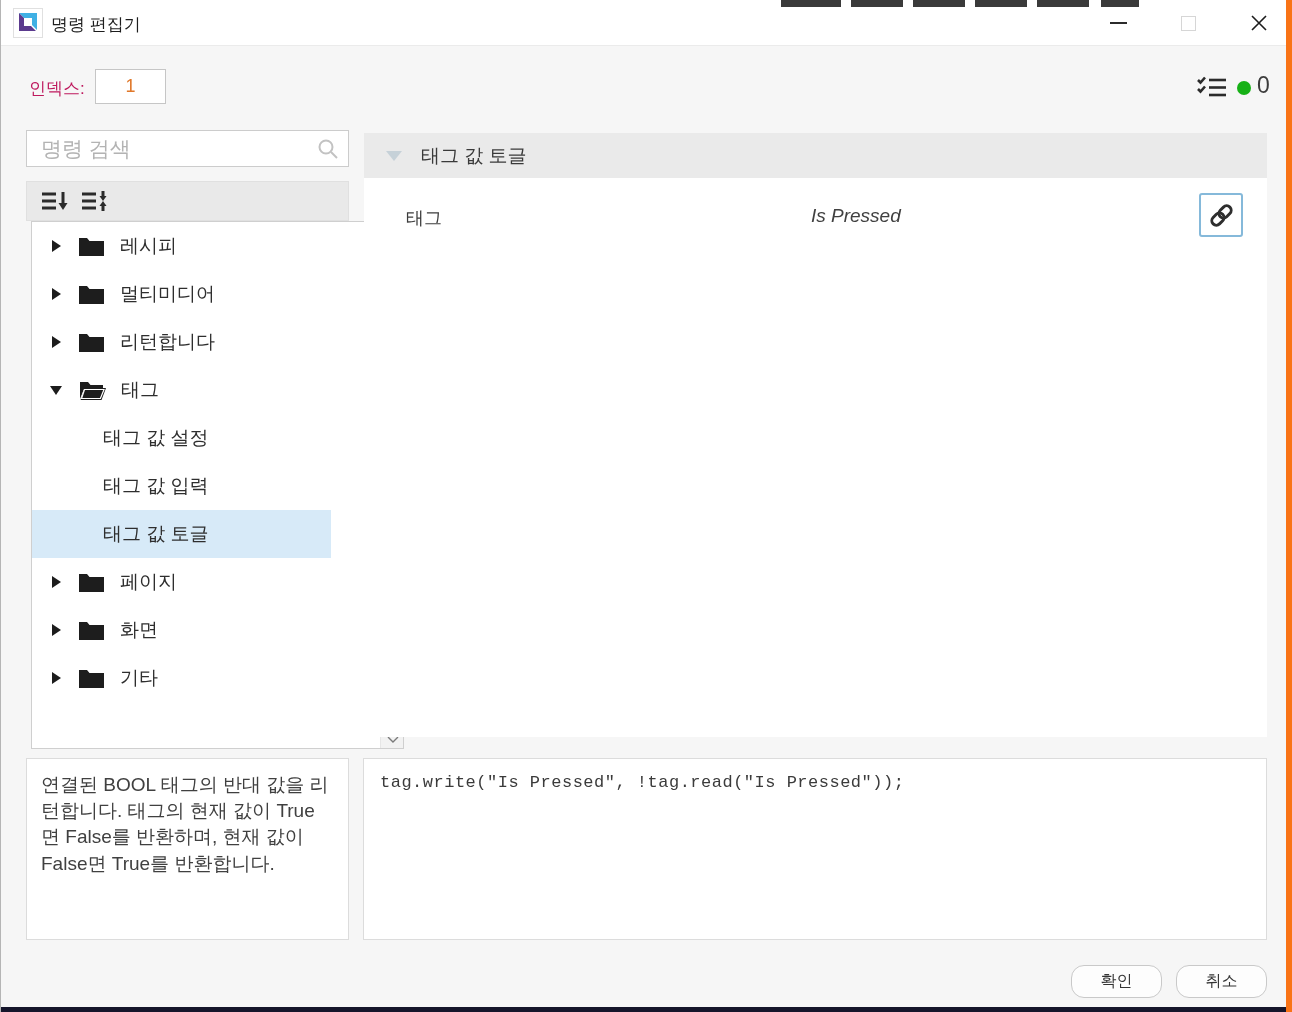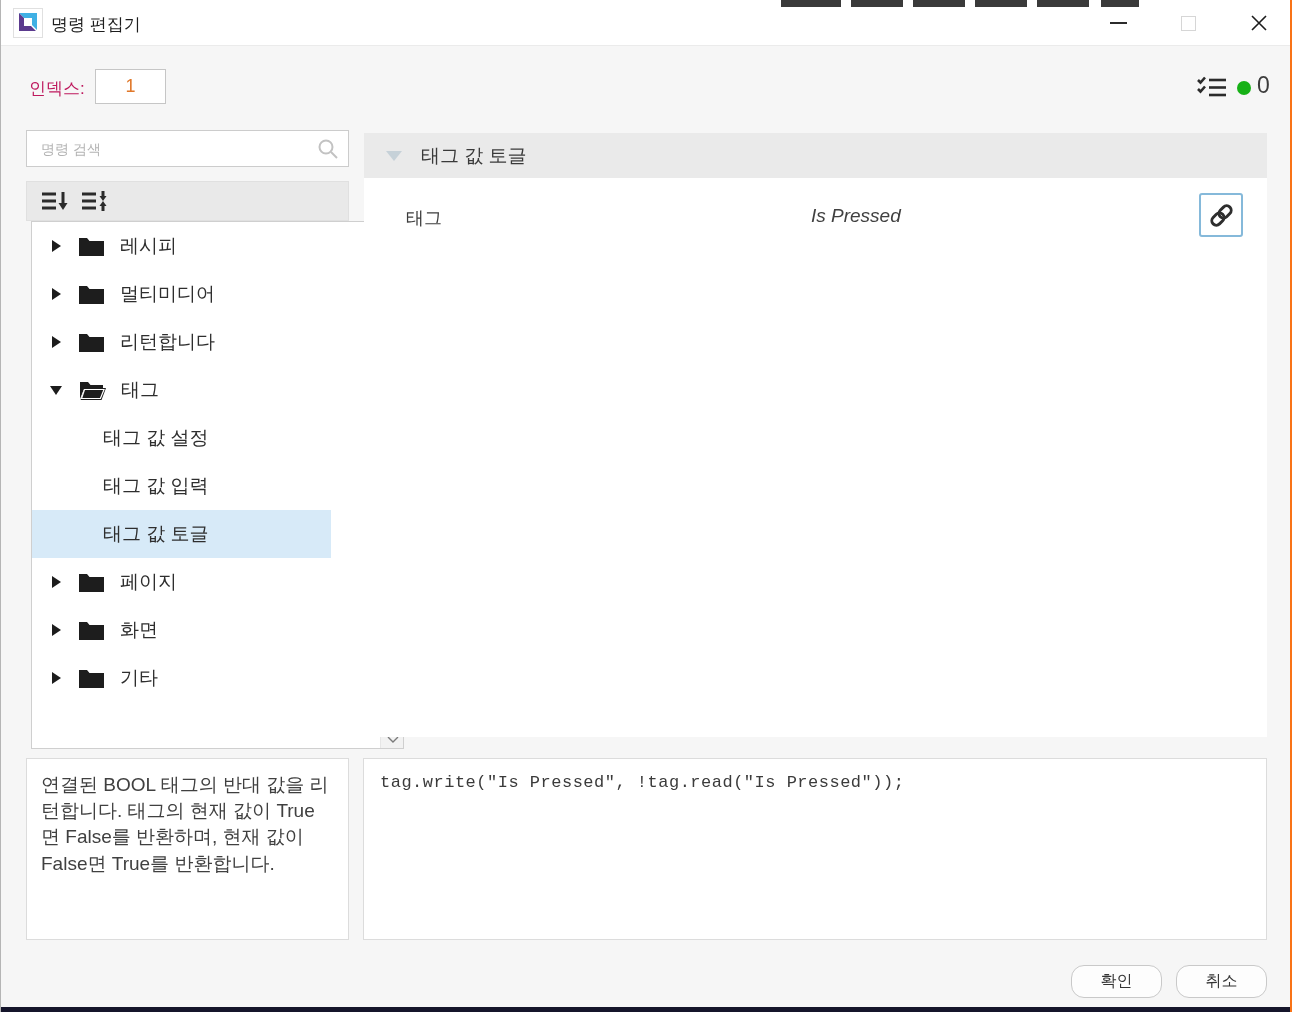--- a/index.html
+++ b/index.html
@@ -1,21 +1,21 @@
 <!DOCTYPE html>
 <html><head>
 <meta charset="utf-8">
 <style>
   * { margin:0; padding:0; box-sizing:border-box; }
   html,body { background:#d9d9d9; }
   body { font-family:"Liberation Sans", sans-serif; }
   .window {
     position:relative; width:1292px; height:1012px;
     background:#f6f6f6; overflow:hidden;
-    border-left:1px solid #b5b5b5; border-right:2px solid #f97316;
+    border-left:1px solid #b5b5b5; border-right:6px solid #f97316;
   }
   
   .artifact { position:absolute; top:0; height:7px; background:#3a3a3a; z-index:5; }
 
   
   .titlebar {
     position:absolute; left:0; top:0; width:100%; height:46px;
     background:#ffffff; border-bottom:1px solid #ebebeb;
   }
   .app-icon { position:absolute; left:12px; top:8px; width:30px; height:30px;
@@ -38,21 +38,21 @@
   .green-dot { position:absolute; left:1236px; top:81px; width:14px; height:14px; border-radius:50%; }
   .count-text { position:absolute; left:1256px; top:72px; font-size:23px; color:#3c3c3c; }
 
   
   .search-box {
     position:absolute; left:25px; top:130px; width:323px; height:37px;
     background:#fff; border:1px solid #cccccc;
   }
   .search-box input {
     position:absolute; left:0; top:0; width:100%; height:100%;
-    border:none; outline:none; padding:0 40px 0 14px; font-size:14px; color:#333;
+    border:none; outline:none; padding:0 40px 0 14px; font-size:21px; color:#333;
     font-family:"Liberation Sans", sans-serif; background:transparent;
   }
   .search-box input::placeholder { color:#b3b3b3; }
   .search-glass { position:absolute; right:9px; top:7px; }
 
   
   .sort-bar {
     position:absolute; left:25px; top:181px; width:323px; height:40px;
     background:#e9e9e9; border:1px solid #e0e0e0; display:flex; align-items:center;
     padding-left:15px; gap:13px;

